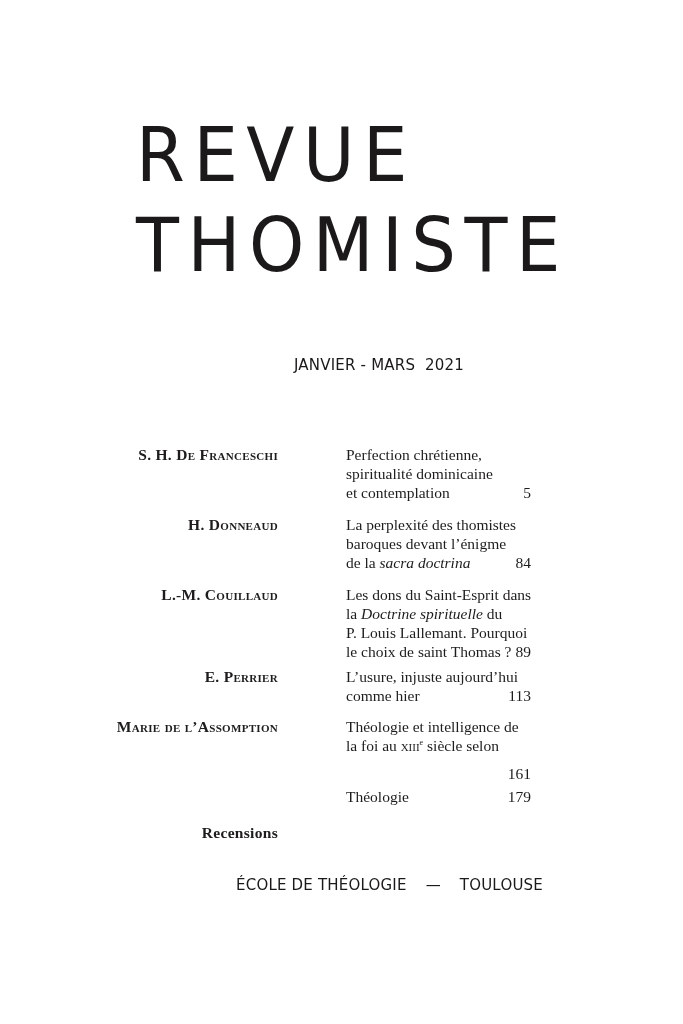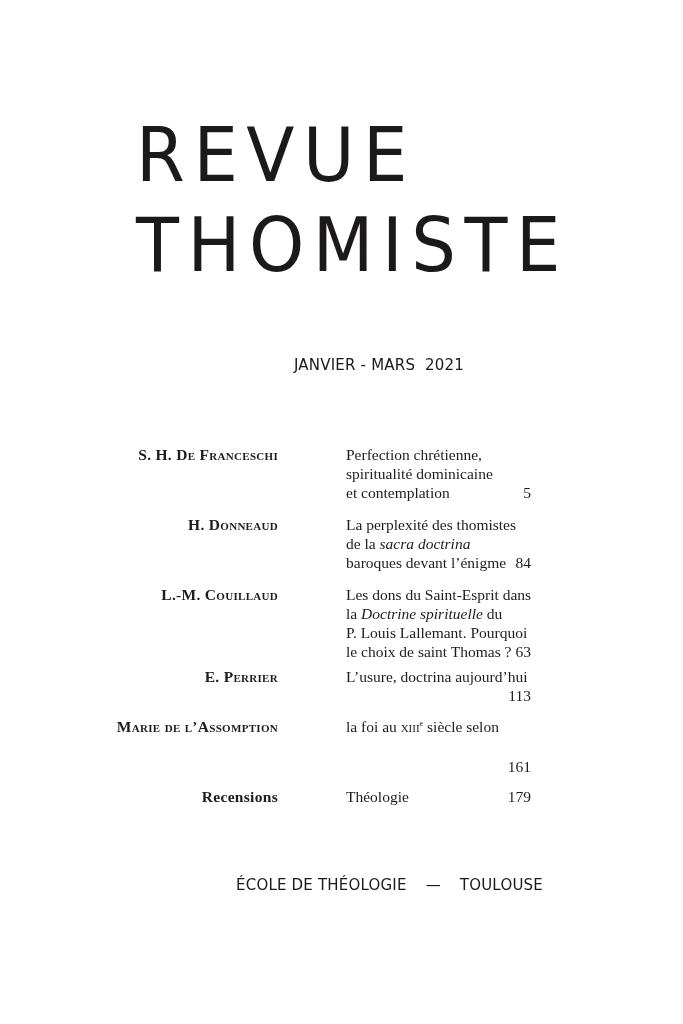--- a/index.html
+++ b/index.html
@@ -14,21 +14,21 @@
   .issue {
     position: absolute; left: 294px; top: 356px; font-family: "DejaVu Sans", sans-serif;
     font-size: 15px; letter-spacing: 0.2px; color: #1b191a;
   }
   .toc { position: absolute; left: 0; top: 445px; width: 683px; font-family: "Liberation Serif", serif; font-size: 15.5px; line-height: 19px; }
   .entry { position: relative; height: 0; }
   .author {
     position: absolute; right: 405px; text-align: left; white-space: nowrap;
     font-variant: small-caps; letter-spacing: 0.3px; font-weight: bold;
   }
-  .author.plain { font-variant: normal; }
+  .author.plain { font-variant: normal; margin-top: 36px; }
   .art { position: absolute; left: 298px; width: 220px; margin-left: 48px; }
   .art div { white-space: nowrap; }
   .page { position: absolute; right: 152px; text-align: right; }
   .footer {
     position: absolute; top: 876px; left: 0; width: 683px; text-align: center;
     font-family: "DejaVu Sans", sans-serif; font-size: 15px; color: #1b191a; letter-spacing: 0.2px; padding-left: 48px;
   }
   .footer .dash { margin: 0 14px; }
   sup { font-size: 8px; line-height: 0; }
   .sc { font-variant: small-caps; }
@@ -49,51 +49,53 @@
       <div>spiritualité dominicaine</div>
       <div>et contemplation</div>
     </div>
     <div class="page" style="top:38px;">5</div>
   </div>
 
   <div class="entry" style="top:70px;">
     <div class="author">H. Donneaud</div>
     <div class="art">
       <div>La perplexité des thomistes</div>
+      <div>baroques devant l’énigme</div>
       <div>de la <i>sacra doctrina</i></div>
-      <div>baroques devant l’énigme</div>
     </div>
     <div class="page" style="top:38px;">84</div>
   </div>
 
   <div class="entry" style="top:140px;">
     <div class="author">L.-M. Couillaud</div>
     <div class="art">
       <div>Les dons du Saint-Esprit dans</div>
       <div>la <i>Doctrine spirituelle</i> du</div>
       <div>P. Louis Lallemant. Pourquoi</div>
       <div>le choix de saint Thomas ?</div>
     </div>
-    <div class="page" style="top:57px;">63</div>
+    <div class="page" style="top:57px;">89</div>
   </div>
 
   <div class="entry" style="top:222px;">
     <div class="author">E. Perrier</div>
     <div class="art">
-      <div>L’usure, doctrina aujourd’hui</div>
+      <div>L’usure, injuste aujourd’hui</div>
+      <div>comme hier</div>
     </div>
     <div class="page" style="top:19px;">113</div>
   </div>
 
   <div class="entry" style="top:272px;">
     <div class="author">Marie de l’Assomption</div>
     <div class="art">
+      <div>Théologie et intelligence de</div>
       <div>la foi au <span class="sc">xiii</span><sup>e</sup> siècle selon</div>
     </div>
-    <div class="page" style="top:40px;">161</div>
+    <div class="page" style="top:47px;">161</div>
   </div>
 
   <div class="entry" style="top:342px;">
     <div class="author plain">Recensions</div>
     <div class="art">
       <div>Théologie</div>
     </div>
     <div class="page" style="top:0px;">179</div>
   </div>
 </div>

